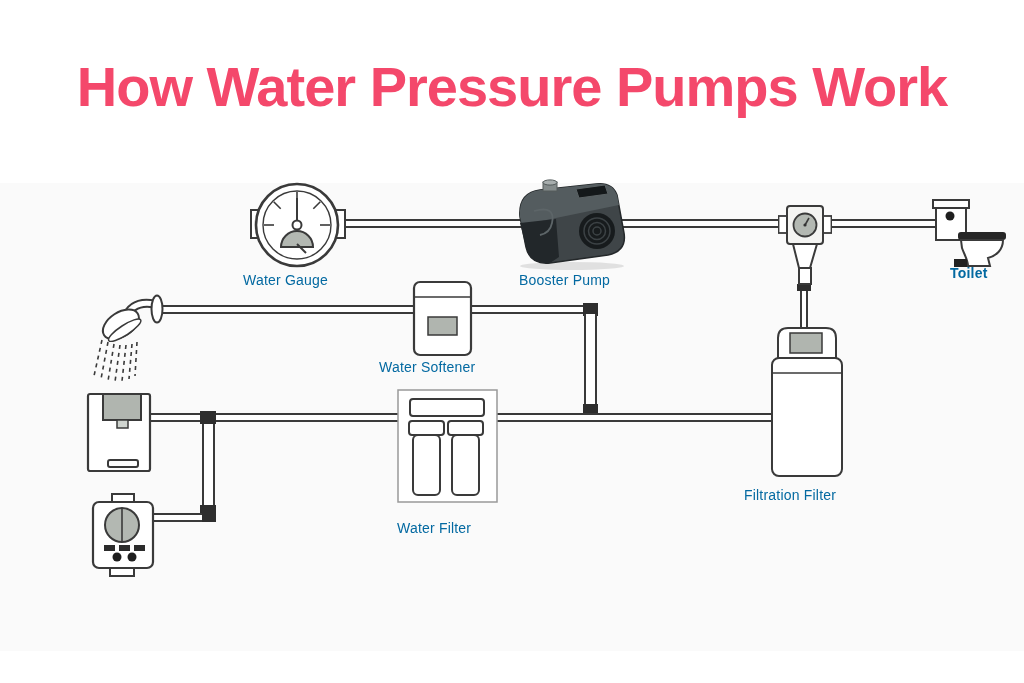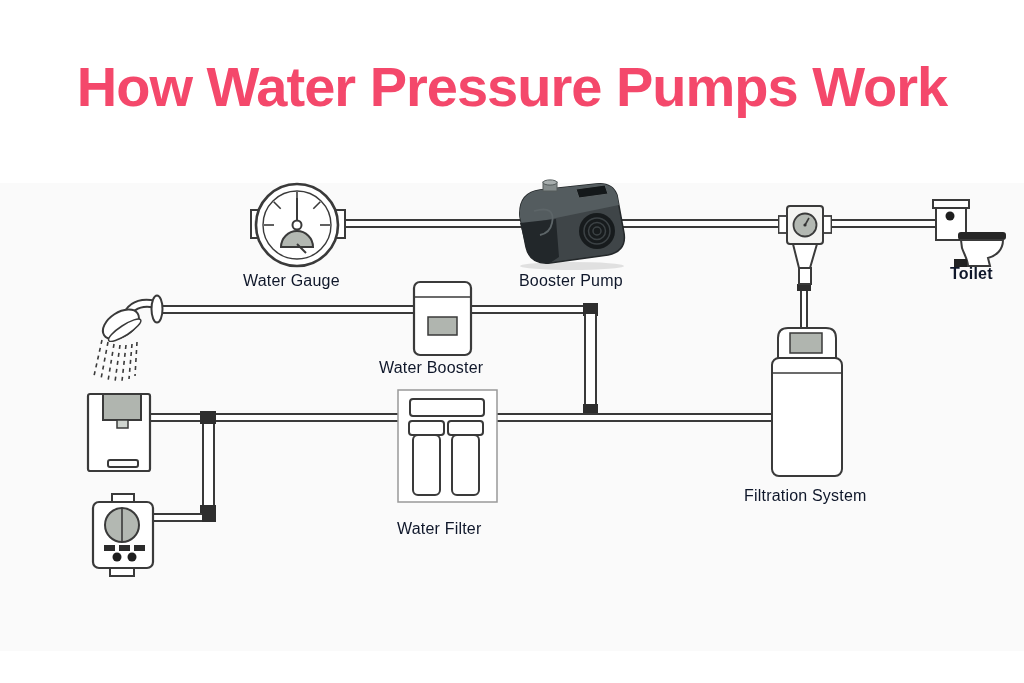--- a/index.html
+++ b/index.html
@@ -10,21 +10,21 @@
   #band { position:absolute; left:0; top:183px; width:1024px; height:468px; background:#fafafa; }
   #title {
     position:absolute; left:0; top:54px; width:1024px; text-align:center;
     font-size:56px; font-weight:700; letter-spacing:-1px; color:#F4486B;
   }
   .pipe-h { position:absolute; height:9px; background:#fff; border-top:2px solid #3a3a3a; border-bottom:2px solid #3a3a3a; box-sizing:border-box; }
   .pipe-v { position:absolute; width:13px; background:#fff; border-left:2px solid #3a3a3a; border-right:2px solid #3a3a3a; box-sizing:border-box; }
   .pipe-thin { position:absolute; width:8px; background:#fff; border-left:2px solid #3a3a3a; border-right:2px solid #3a3a3a; box-sizing:border-box; }
   .joint { position:absolute; background:#2e2e2e; }
   .dev { position:absolute; }
-  .lbl { position:absolute; font-size:16px; color:#0f172a; letter-spacing:0.2px; white-space:nowrap; }
+  .lbl { position:absolute; font-size:14px; color:#0369a1; letter-spacing:0.2px; white-space:nowrap; }
 </style>
 </head>
 <body>
 
 <div id="stage">
 
   <div id="band"></div>
 
   <div id="title">How Water Pressure Pumps Work</div>
 
@@ -152,17 +152,17 @@
   <svg class="dev" style="left:763px; top:320px;" width="90" height="160" viewBox="0 0 90 160">
     <path d="M15,38 L15,18 Q15,8 25,8 L63,8 Q73,8 73,18 L73,38 Z" fill="#fff" stroke="#3a3a3a" stroke-width="2"></path>
     <rect x="27" y="13" width="32" height="20" fill="#b0b5af" stroke="#3a3a3a" stroke-width="1.5"></rect>
     <rect x="9" y="38" width="70" height="118" rx="7" fill="#fff" stroke="#3a3a3a" stroke-width="2"></rect>
     <line x1="9" y1="53" x2="79" y2="53" stroke="#3a3a3a" stroke-width="1.5"></line>
   </svg>
 
   <div class="lbl" style="left:243px; top:272px;">Water Gauge</div>
   <div class="lbl" style="left:507px; top:272px;margin-left:12px;">Booster Pump</div>
   <div class="lbl" style="left:950px; top:265px;font-weight:bold;">Toilet</div>
-  <div class="lbl" style="left:379px; top:359px;">Water Booster</div>
+  <div class="lbl" style="left:379px; top:359px;">Water Softener</div>
   <div class="lbl" style="left:397px; top:520px;text-align:right;">Water Filter</div>
-  <div class="lbl" style="left:744px; top:487px;">Filtration System</div>
+  <div class="lbl" style="left:744px; top:487px;">Filtration Filter</div>
 
 </div>
 
 </body></html>

